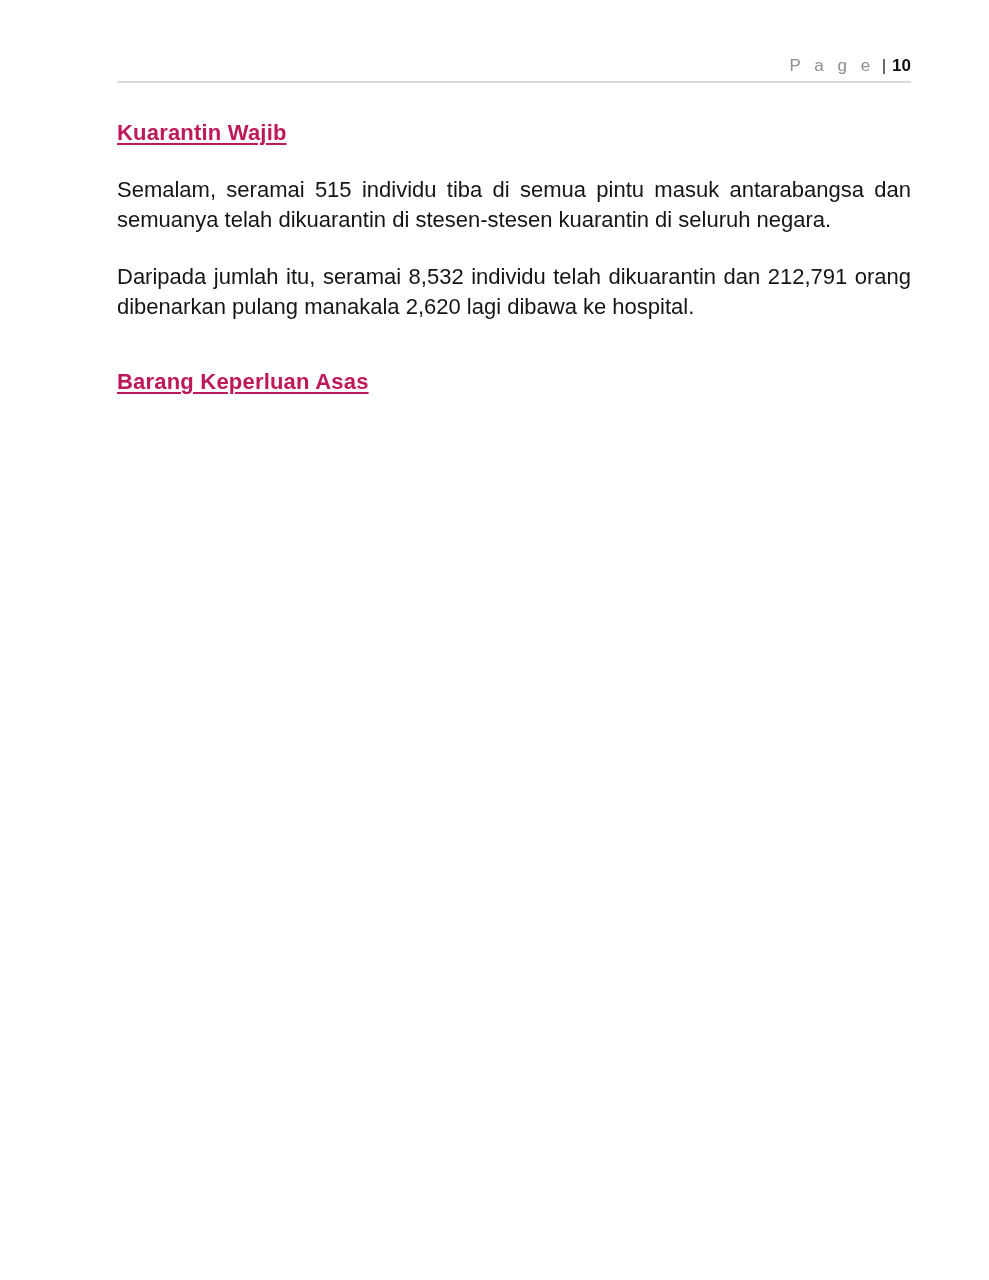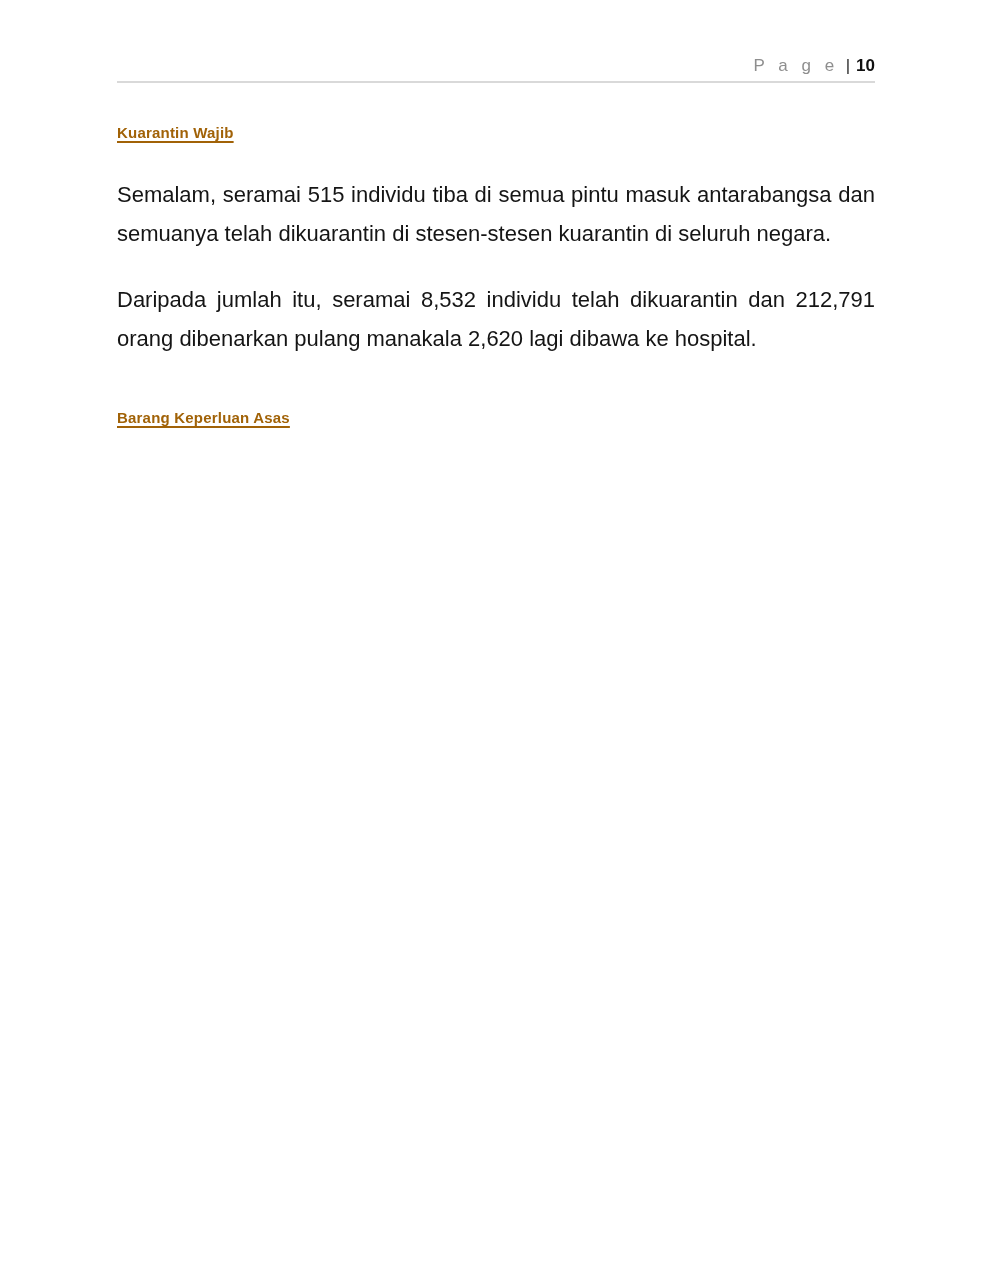--- a/index.html
+++ b/index.html
@@ -9,21 +9,21 @@
     background: #ffffff;
   }
   body {
     font-family: "Liberation Sans", sans-serif;
     color: #151515;
     overflow: hidden;
   }
   .page {
     width: 989px;
     height: 1280px;
-    padding: 0 114px 0 117px;
+    padding: 0 78px 0 117px;
   }
   .page-header {
     padding-top: 55px;
     padding-bottom: 5px;
     text-align: right;
     border-bottom: 2px solid #d9d9d9;
     font-size: 17px;
     line-height: 21px;
     white-space: nowrap;
   }
@@ -35,38 +35,38 @@
     color: #2a2a2a;
     margin-left: 7px;
     margin-right: 6px;
     font-weight: 400;
   }
   .page-num {
     color: #111111;
     font-weight: 700;
   }
   .section-heading {
-    font-size: 15px;
+    font-size: 22px;
     font-weight: 700;
     line-height: 27px;
-    color: #a16207;
+    color: #be185d;
     text-decoration: underline;
     text-decoration-thickness: 2px;
     text-underline-offset: 3px;
     letter-spacing: 0.2px;
     margin-top: 36px;
     margin-bottom: 29px;
   }
   .section-heading.second {
     margin-top: 46px;
     margin-bottom: 44px;
   }
   .paragraph {
     font-size: 22px;
-    line-height: 39px;
+    line-height: 30px;
     text-align: justify;
     color: #151515;
     margin-bottom: 27px;
   }
 </style>
 </head>
 <body>
 
 <div class="page">
 

